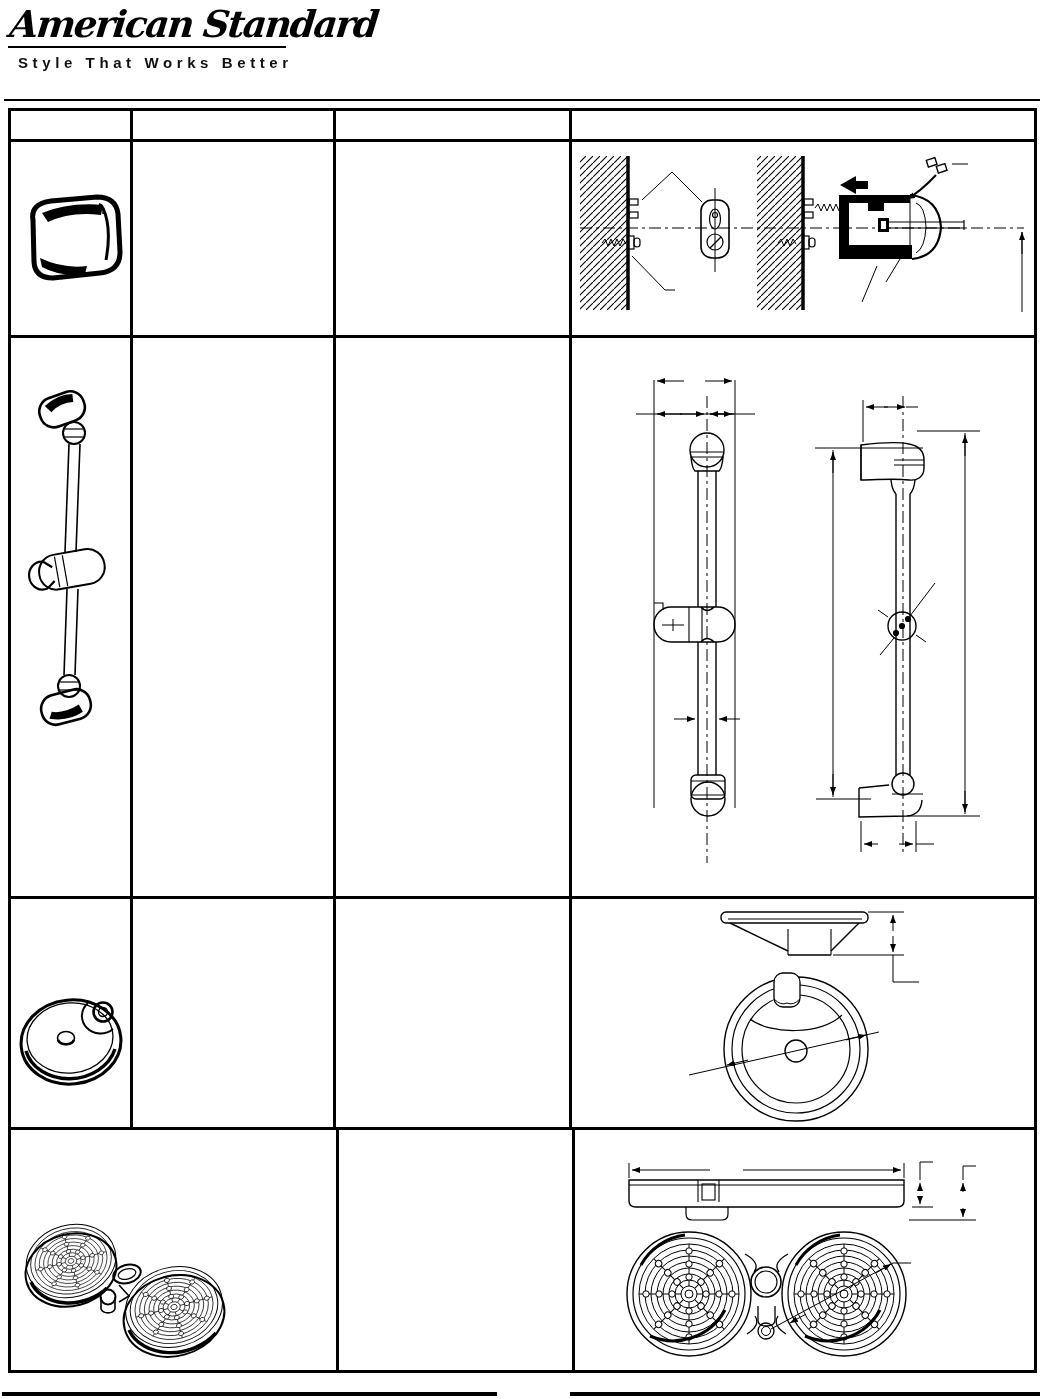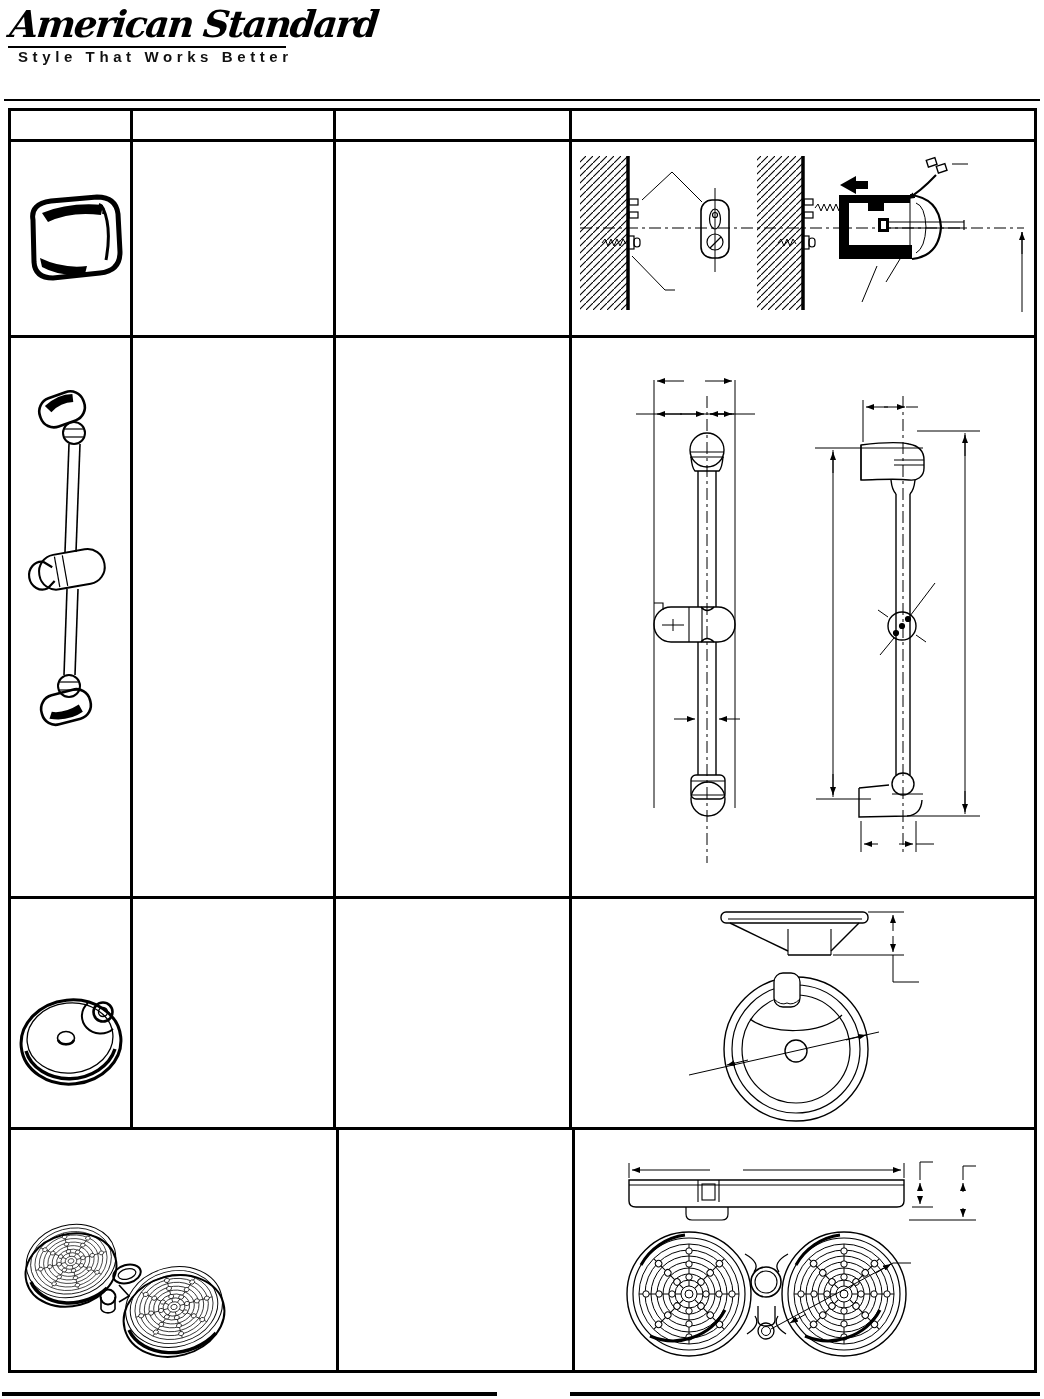--- a/index.html
+++ b/index.html
@@ -1,20 +1,20 @@
 <!DOCTYPE html>
 <html><head>
 <meta charset="utf-8">
 <style>
   html,body{margin:0;padding:0;background:#fff;}
   .page{position:relative;width:1044px;height:1399px;background:#fff;font-family:"Liberation Sans",sans-serif;color:#000;overflow:hidden;}
   .brand{position:absolute;left:8px;top:4px;width:280px;}
   .brand-wordmark{font-family:"DejaVu Serif",serif;font-style:italic;font-weight:bold;font-size:37px;letter-spacing:-2px;transform:skewX(-6deg);transform-origin:left bottom;white-space:nowrap;line-height:1.1;}
   .brand-rule{height:2px;background:#000;width:278px;margin-top:1px;}
-  .brand-tagline{margin-left:10px;font-size:15px;font-weight:bold;letter-spacing:4.6px;white-space:nowrap;color:#111;}
+  .brand-tagline{margin-top:6px;margin-left:10px;font-size:15px;font-weight:bold;letter-spacing:4.6px;white-space:nowrap;color:#111;}
   .top-rule{position:absolute;left:4px;top:99px;width:1036px;height:2px;background:#000;}
   .sheet-table{position:absolute;left:8px;top:108px;width:1029px;border:3px solid #000;background:#fff;box-sizing:border-box;}
   .row{display:grid;grid-template-columns:119px 203px 236px 1fr;border-top:3px solid #000;}
   .row:first-child{border-top:none;}
   .row--header{height:28px;}
   .row--r1{height:193px;}
   .row--r2{height:558px;}
   .row--r3{height:228px;}
   .row--r4{height:240px;grid-template-columns:325px 236px 1fr;}
   .cell{position:relative;border-left:3px solid #000;overflow:hidden;}

